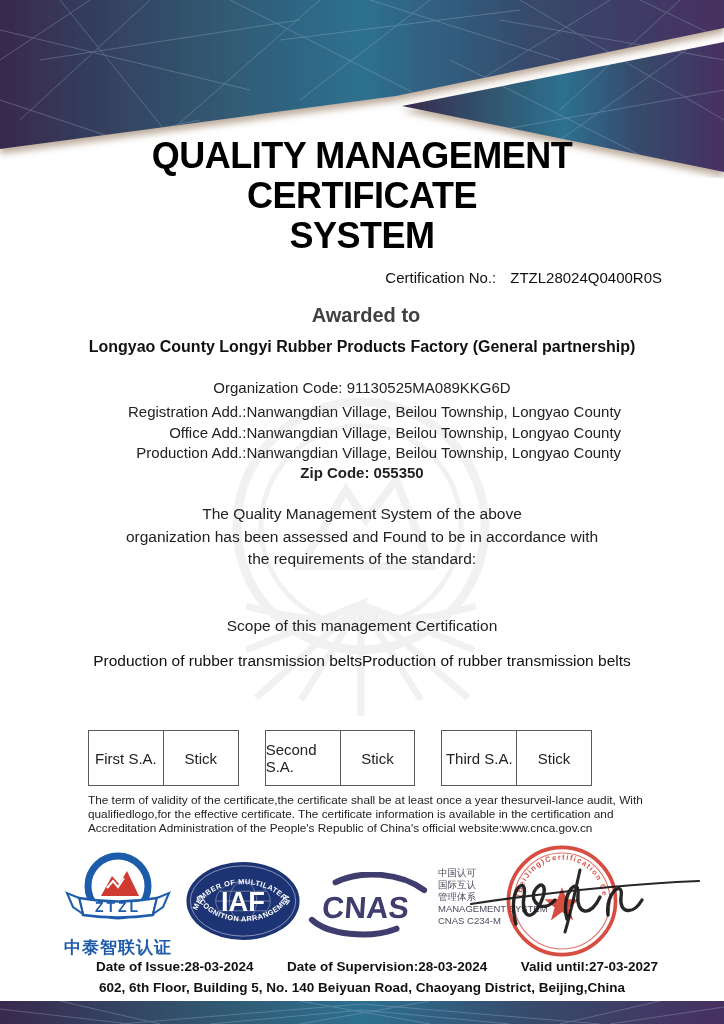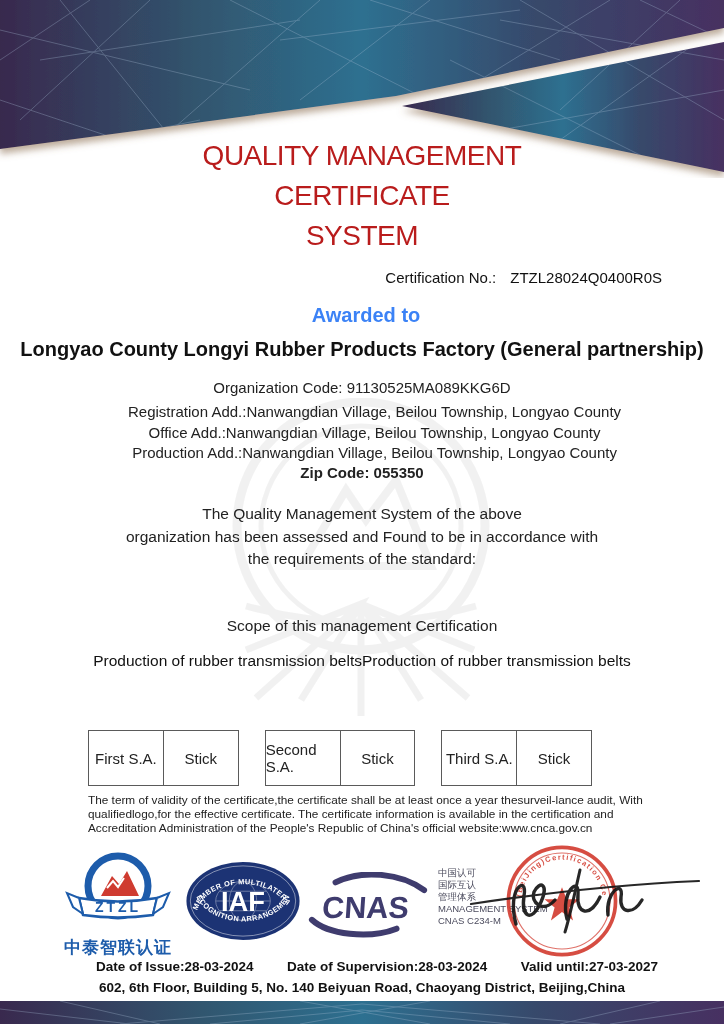--- a/index.html
+++ b/index.html
@@ -10,27 +10,27 @@
   .abs{position:absolute;}
   .centered{left:0;right:0;text-align:center;}
 
   
   .header-svg{position:absolute;top:0;left:0;}
   .footer-svg{position:absolute;bottom:0;left:0;}
 
   
   .watermark{position:absolute;left:96px;top:398px;opacity:0.055;pointer-events:none;}
 
-  .title{top:136px;font-size:28px;line-height:40px;font-weight:normal;color:#b91c1c;letter-spacing:-0.5px;}
+  .title{top:136px;font-size:36px;line-height:40px;font-weight:bold;color:#000000;letter-spacing:-0.5px;}
   .cert-no{top:269px;right:62px;font-size:15px;color:#111;text-align:right;left:0;}
   .cert-no .lbl{margin-right:14px;}
-  .awarded{top:304px;font-size:20px;font-weight:bold;color:#3b82f6;padding-left:8px;}
-  .company{top:338px;font-size:20px;font-weight:bold;color:#111;}
+  .awarded{top:304px;font-size:20px;font-weight:bold;color:#404040;padding-left:8px;}
+  .company{top:338px;font-size:16px;font-weight:bold;color:#111;}
   .org-code{top:379px;font-size:15px;color:#222;}
-  .addresses{top:402px;left:128px;font-size:15px;line-height:20.5px;color:#222;text-align:center;}
+  .addresses{top:402px;left:128px;font-size:15px;line-height:20.5px;color:#222;text-align:right;}
   .zip{top:464px;font-size:15px;color:#222;font-weight:bold;}
   .assessment{top:503px;font-size:15.5px;line-height:22.5px;color:#222;}
   .standard{top:580px;font-size:20.5px;font-weight:bold;color:#111;}
   .scope-heading{top:617px;font-size:15.5px;color:#222;}
   .scope-text{top:652px;font-size:15.5px;color:#111;}
 
   .audit-row{top:730px;left:88px;width:504px;height:56px;display:flex;gap:26px;}
   .audit-box{flex:1;display:flex;border:1px solid #5a5a5a;background:#fff;}
   .audit-cell{flex:1;display:flex;align-items:center;justify-content:center;font-size:15px;color:#222;}
   .audit-cell.first{border-right:1px solid #5a5a5a;}

